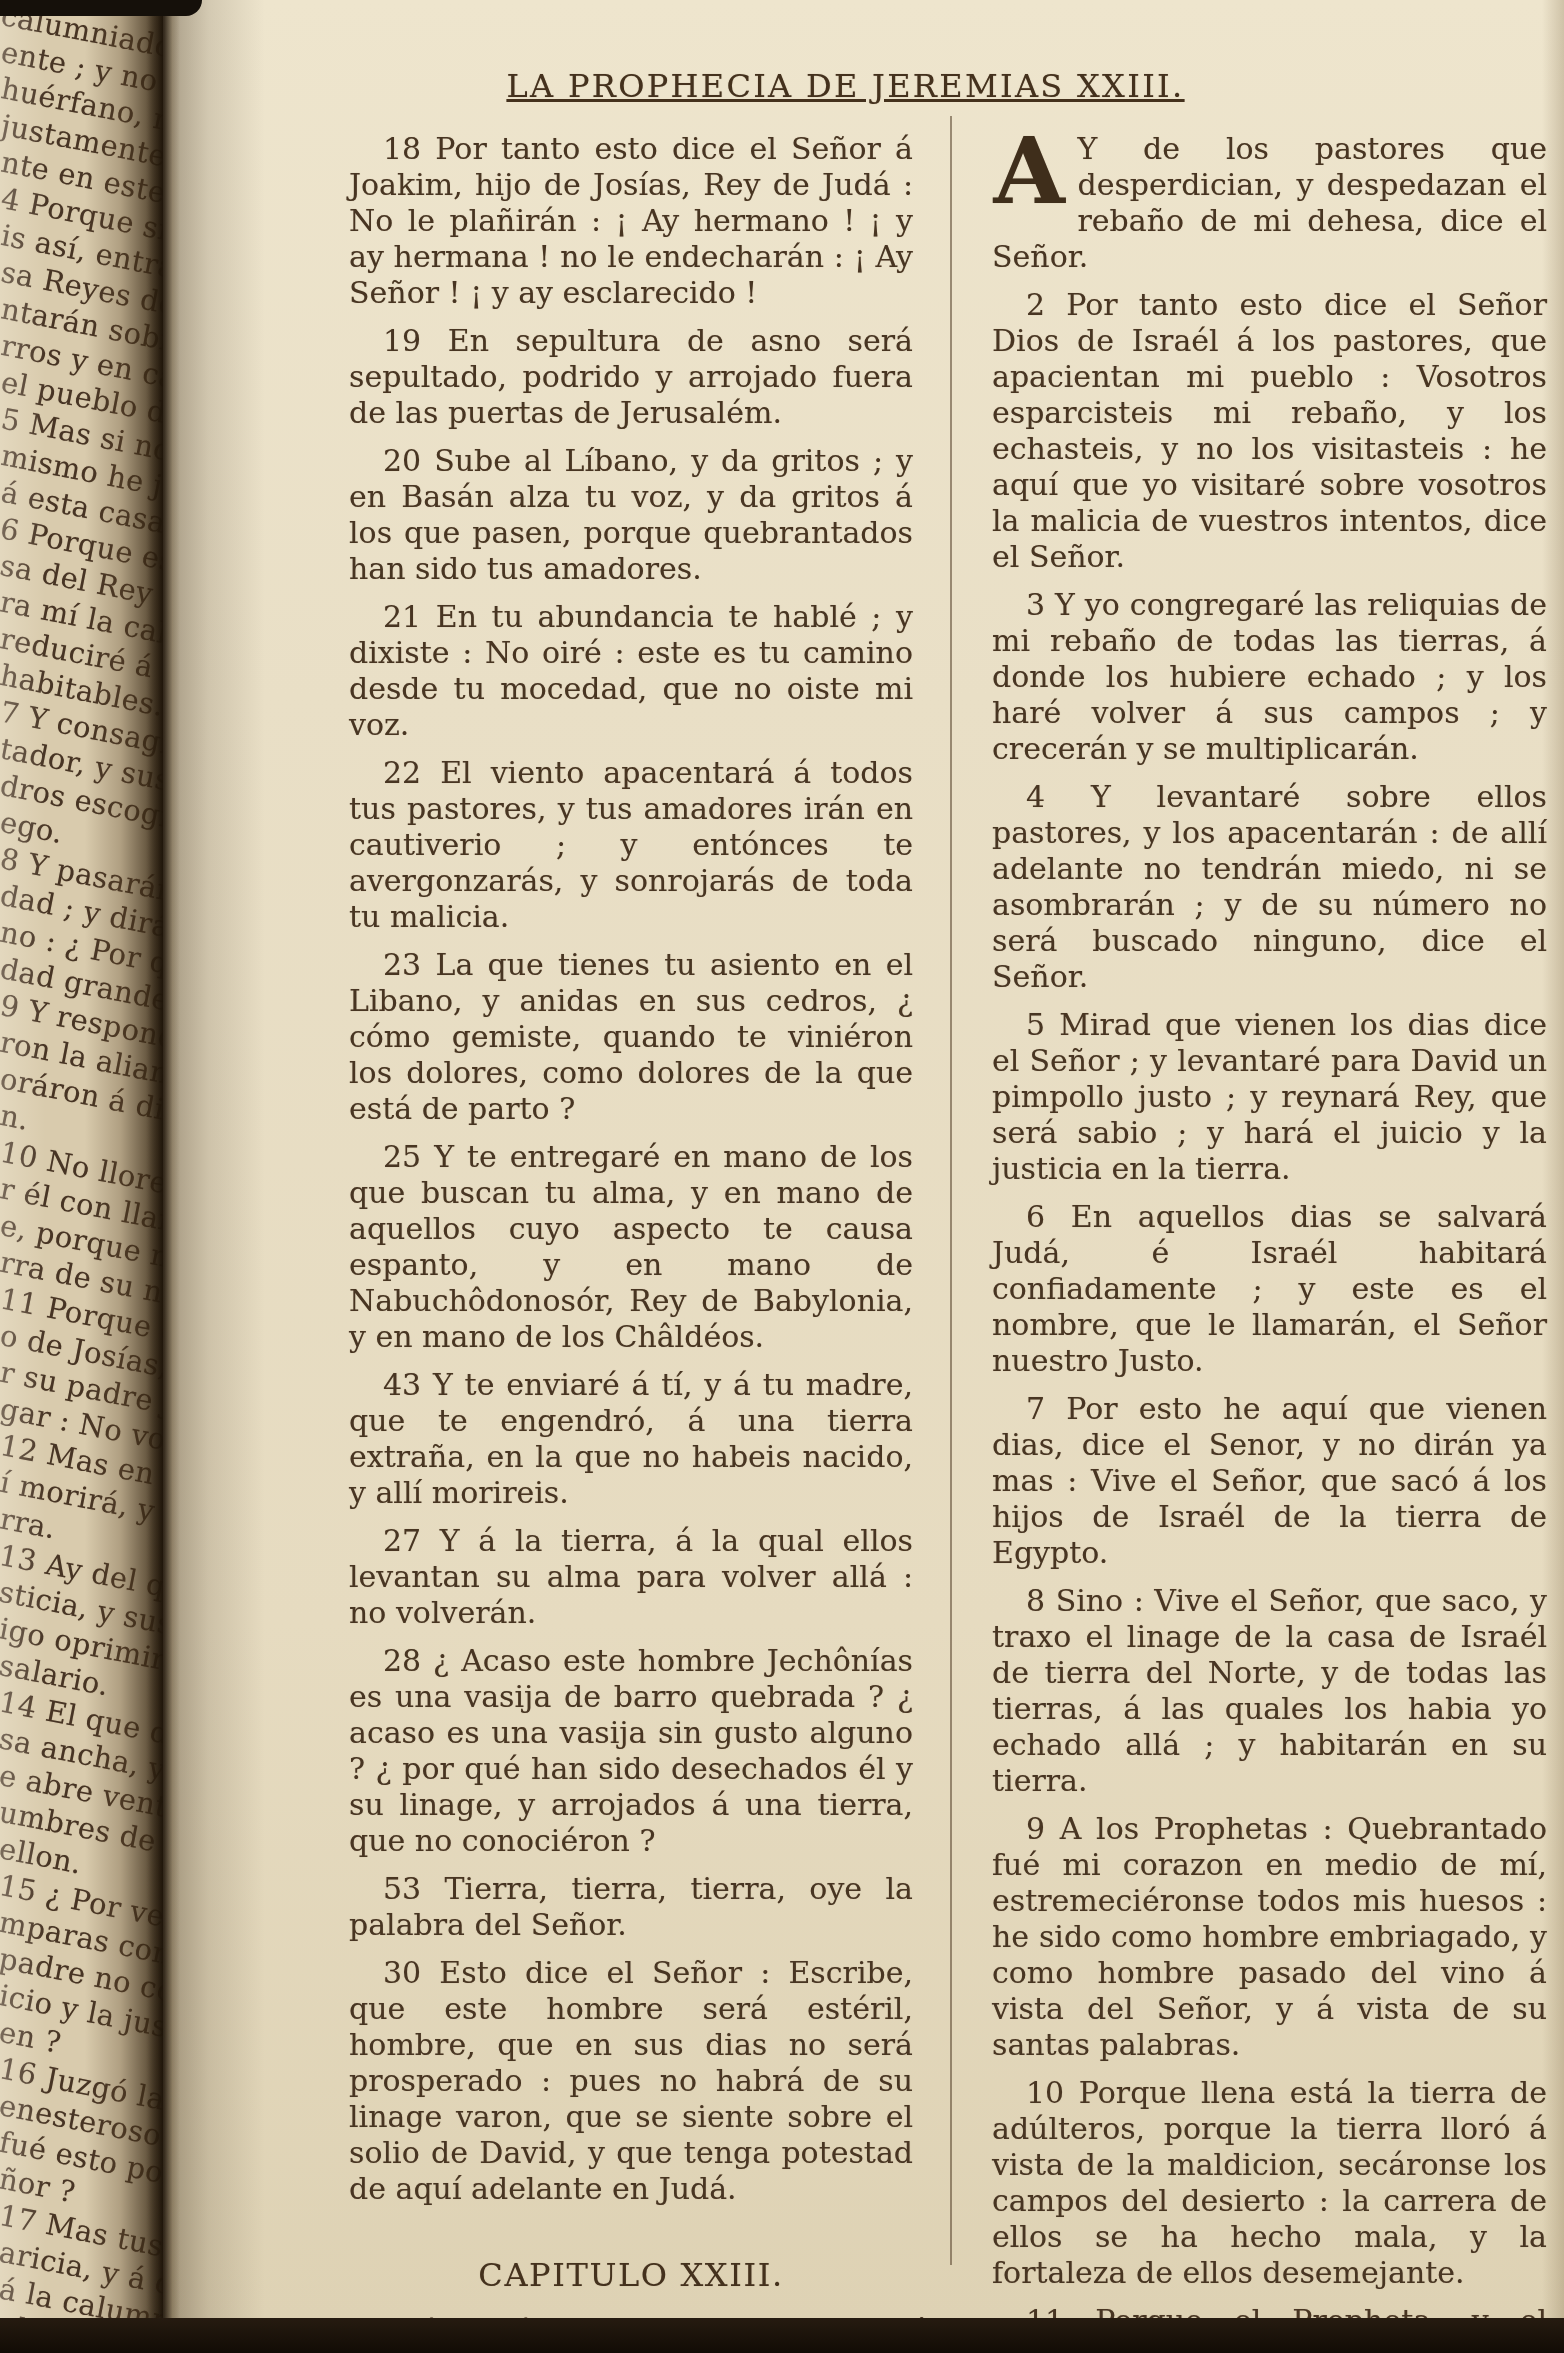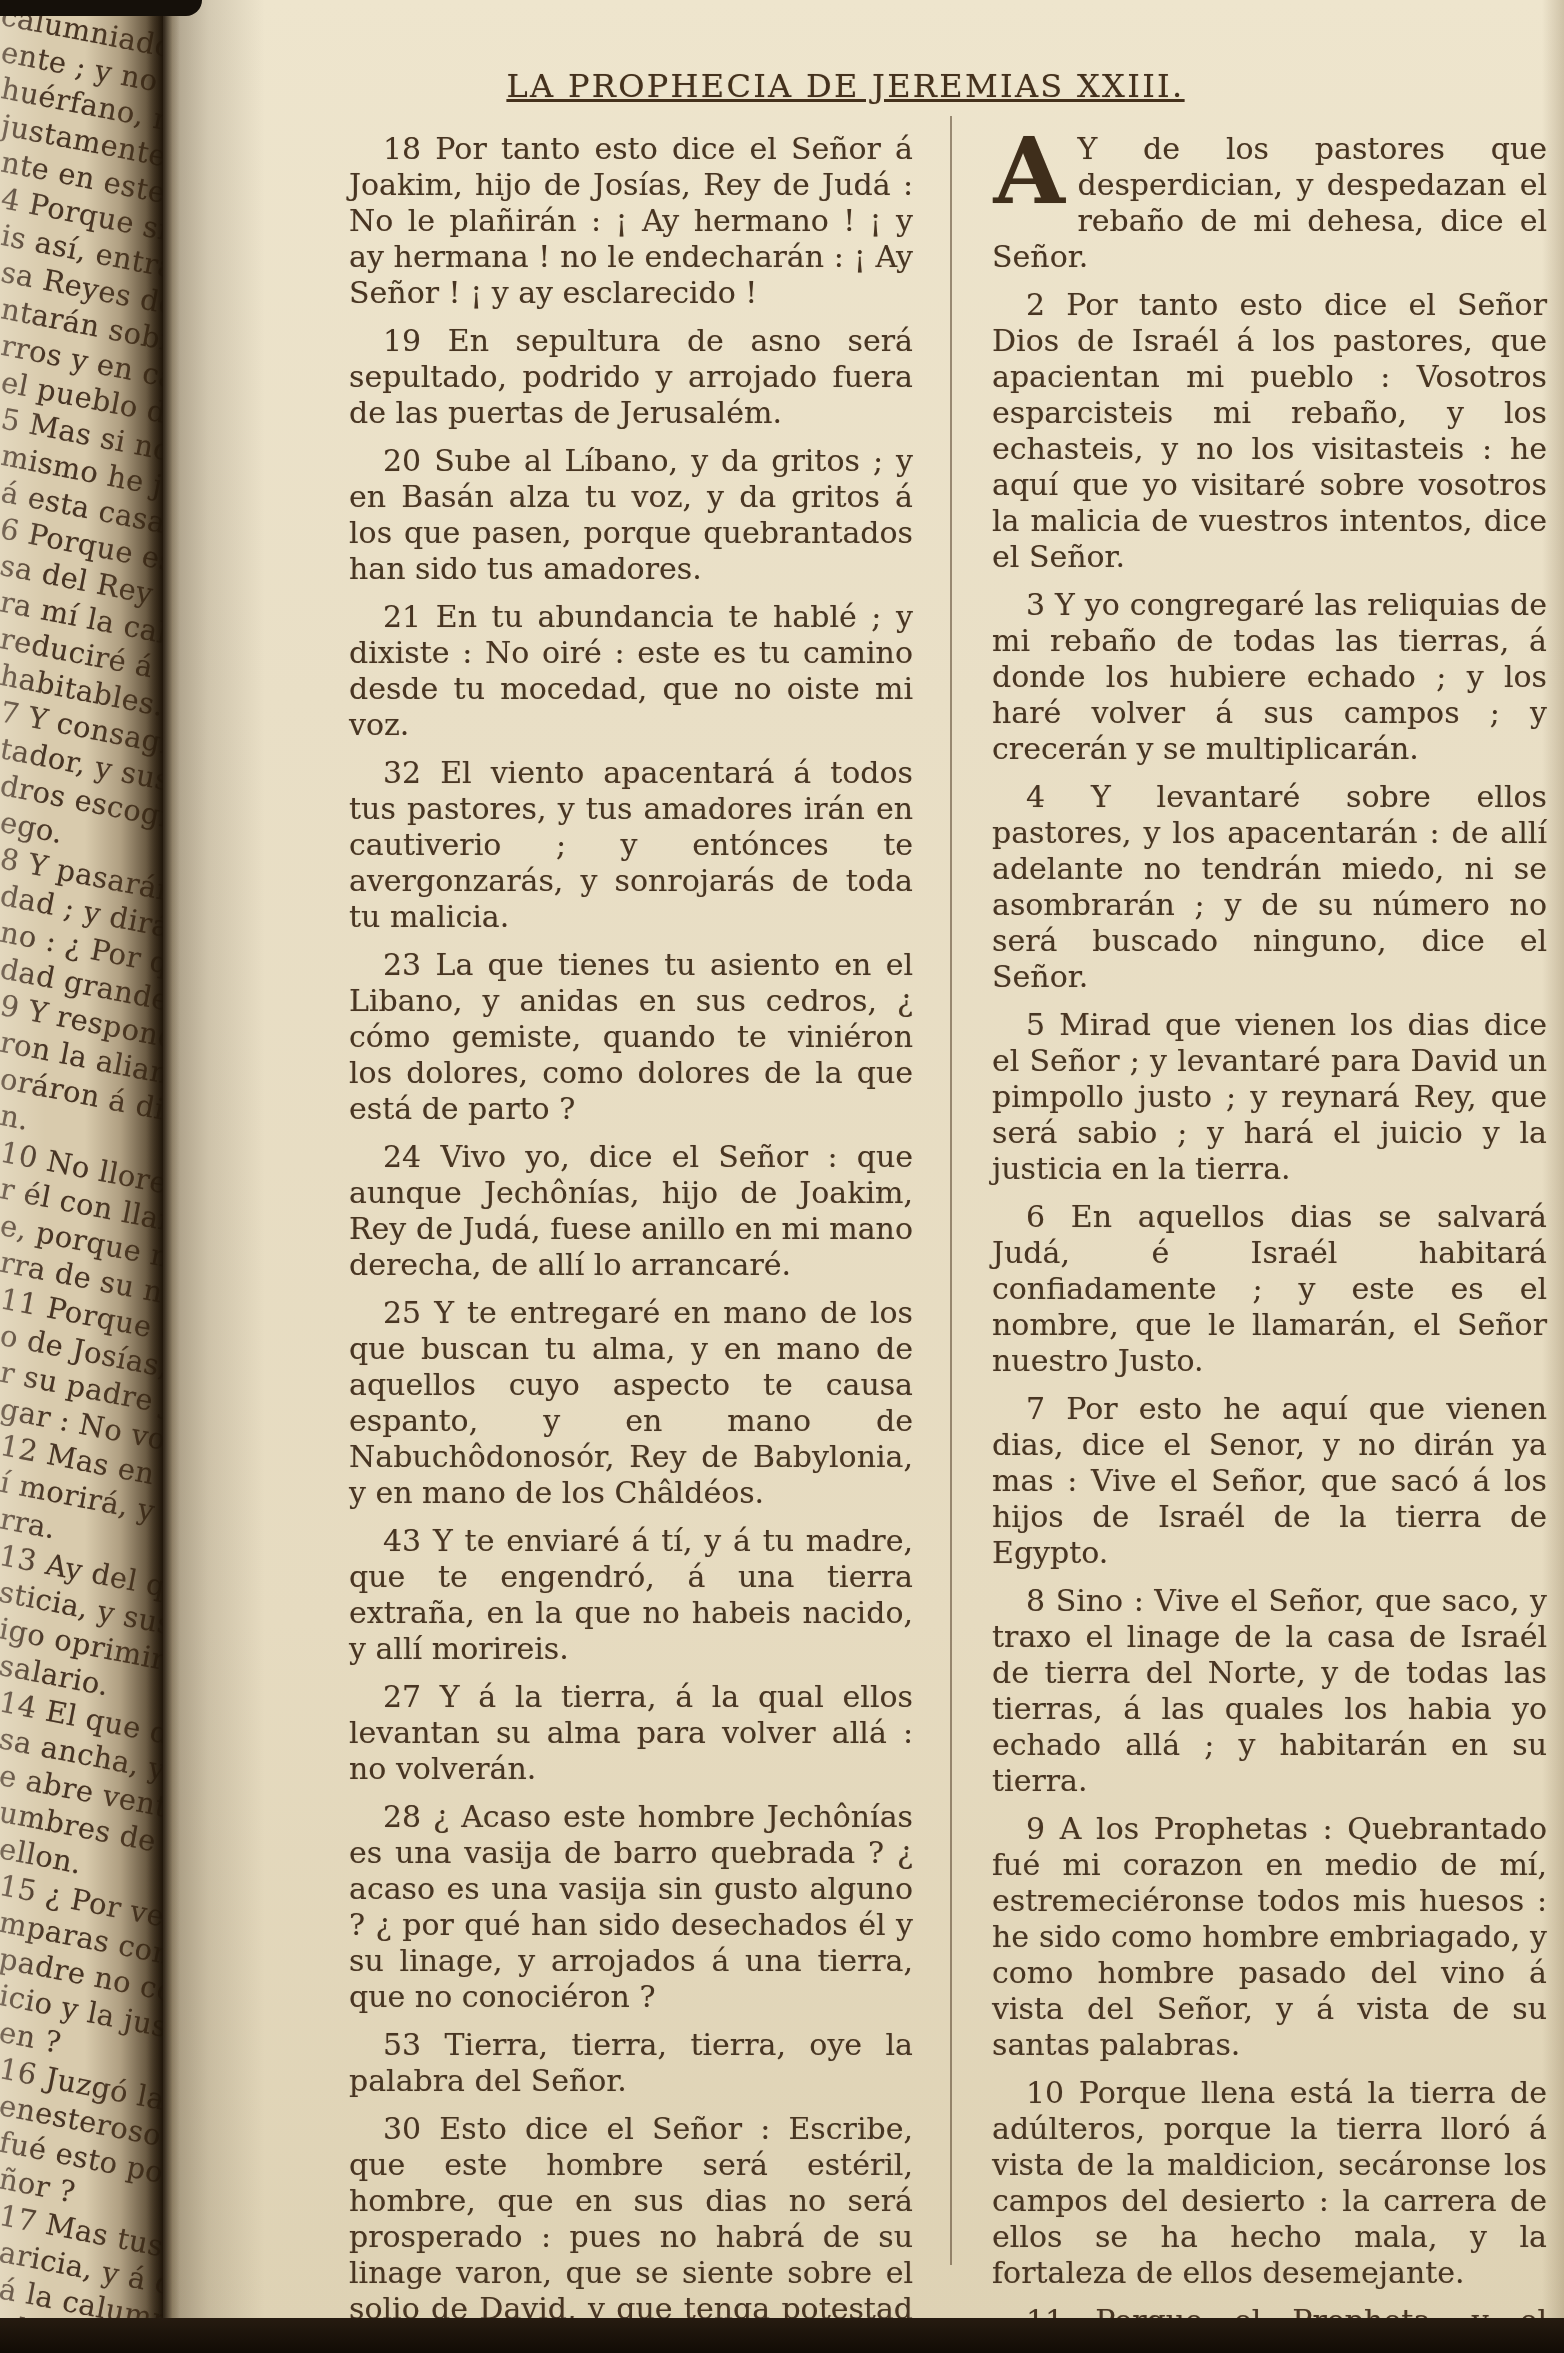--- a/index.html
+++ b/index.html
@@ -196,23 +196,22 @@
 
 <div class="right-page">
   <div class="page-title">LA PROPHECIA DE JEREMIAS XXIII.</div>
 
   <div class="col col1">
     <div>
         <p class="verse"><span class="vnum">18</span> Por tanto esto dice el Señor á Joakim, hijo de Josías, Rey de Judá : No le plañirán : ¡ Ay hermano ! ¡ y ay hermana ! no le endecharán : ¡ Ay Señor ! ¡ y ay esclarecido !</p>
         <p class="verse"><span class="vnum">19</span> En sepultura de asno será sepultado, podrido y arrojado fuera de las puertas de Jerusalém.</p>
         <p class="verse"><span class="vnum">20</span> Sube al Líbano, y da gritos ; y en Basán alza tu voz, y da gritos á los que pasen, porque quebrantados han sido tus amadores.</p>
         <p class="verse"><span class="vnum">21</span> En tu abundancia te hablé ; y dixiste : No oiré : este es tu camino desde tu mocedad, que no oiste mi voz.</p>
-        <p class="verse"><span class="vnum">32</span> El viento apacentará á todos tus pastores, y tus amadores irán en cautiverio ; y entónces te avergonzarás, y sonrojarás de toda tu malicia.</p>
+        <p class="verse"><span class="vnum">22</span> El viento apacentará á todos tus pastores, y tus amadores irán en cautiverio ; y entónces te avergonzarás, y sonrojarás de toda tu malicia.</p>
         <p class="verse"><span class="vnum">23</span> La que tienes tu asiento en el Libano, y anidas en sus cedros, ¿ cómo gemiste, quando te viniéron los dolores, como dolores de la que está de parto ?</p>
-        <p class="verse"><span class="vnum">24</span> Vivo yo, dice el Señor : que aunque Jechônías, hijo de Joakim, Rey de Judá, fuese anillo en mi mano derecha, de allí lo arrancaré.</p>
         <p class="verse"><span class="vnum">25</span> Y te entregaré en mano de los que buscan tu alma, y en mano de aquellos cuyo aspecto te causa espanto, y en mano de Nabuchôdonosór, Rey de Babylonia, y en mano de los Châldéos.</p>
         <p class="verse"><span class="vnum">43</span> Y te enviaré á tí, y á tu madre, que te engendró, á una tierra extraña, en la que no habeis nacido, y allí morireis.</p>
         <p class="verse"><span class="vnum">27</span> Y á la tierra, á la qual ellos levantan su alma para volver allá : no volverán.</p>
         <p class="verse"><span class="vnum">28</span> ¿ Acaso este hombre Jechônías es una vasija de barro quebrada ? ¿ acaso es una vasija sin gusto alguno ? ¿ por qué han sido desechados él y su linage, y arrojados á una tierra, que no conociéron ?</p>
         <p class="verse"><span class="vnum">53</span> Tierra, tierra, tierra, oye la palabra del Señor.</p>
         <p class="verse"><span class="vnum">30</span> Esto dice el Señor : Escribe, que este hombre será estéril, hombre, que en sus dias no será prosperado : pues no habrá de su linage varon, que se siente sobre el solio de David, y que tenga potestad de aquí adelante en Judá.</p>
       </div>
     <div class="chapter-heading">CAPITULO XXIII.</div>
     <p class="summary">Jeremías intíma la maldicion de Dios á los malos Pastores, y promete la restauracion de la Iglesia por el Messías. Reprehende á los falsos prophetas, exhortando al pueblo á que se guarde de ellos ; y que aprecie las verdaderas prophecías y amenazas de Dios.</p>
   </div>

